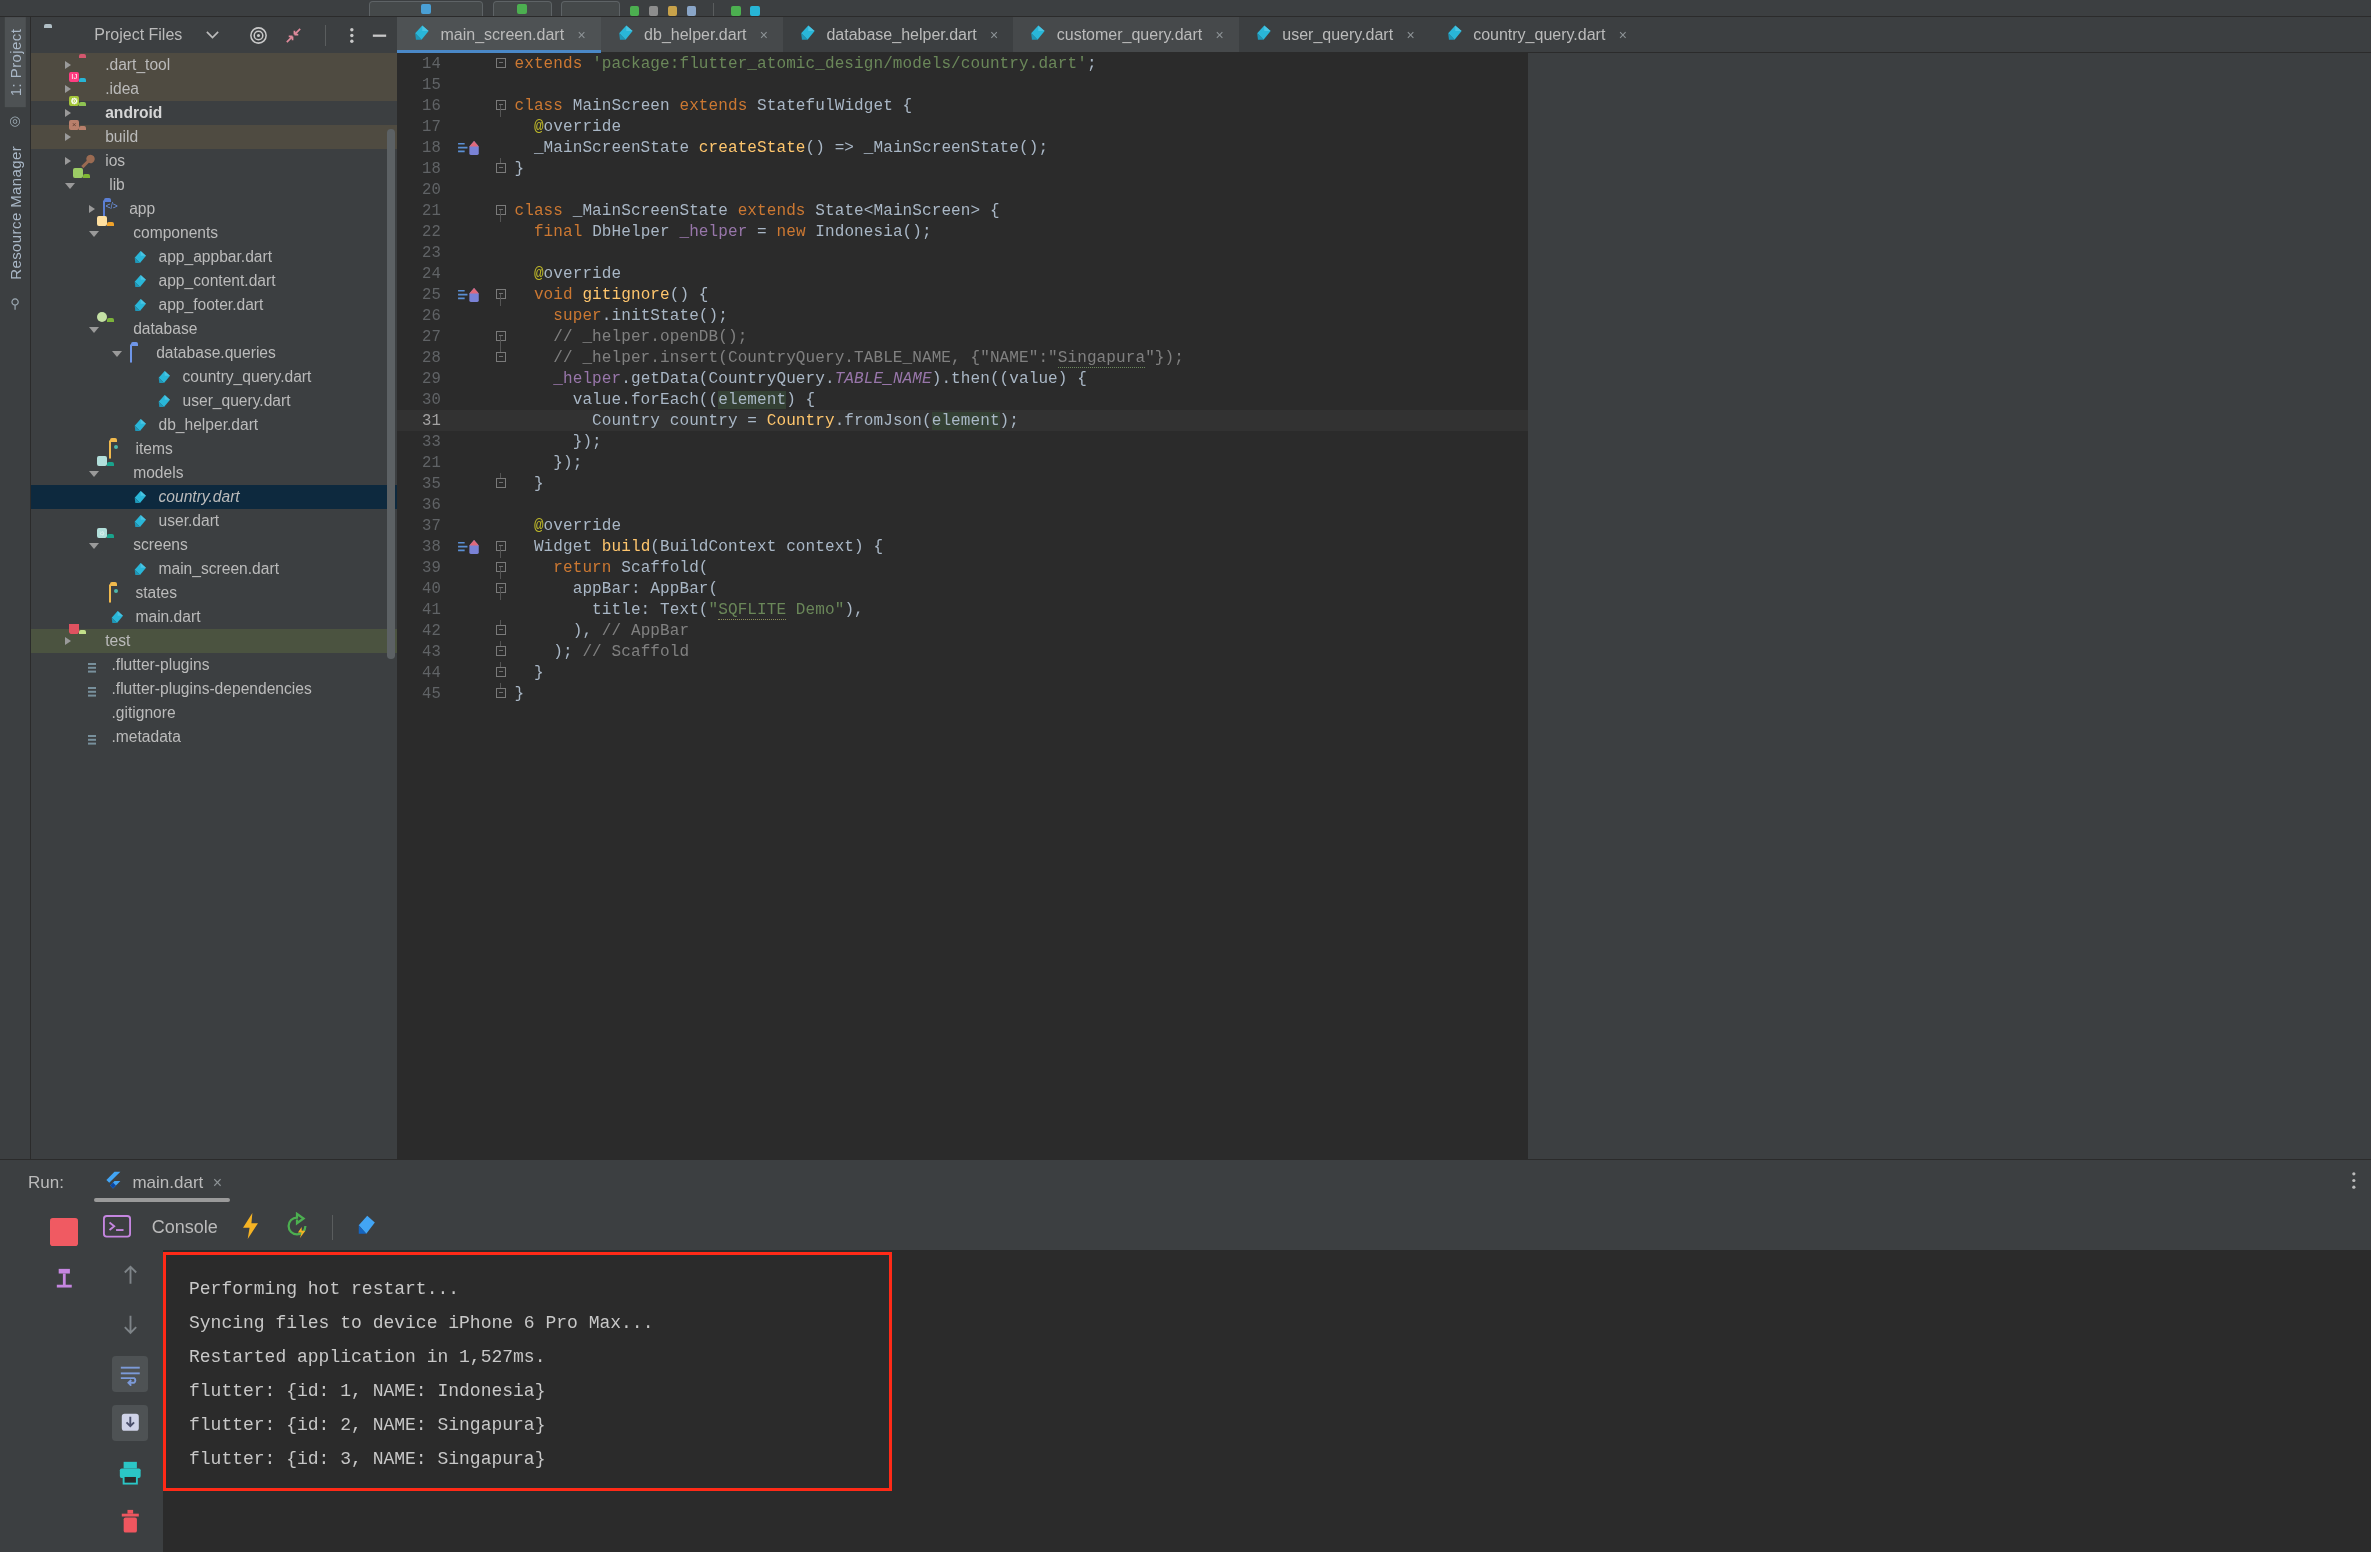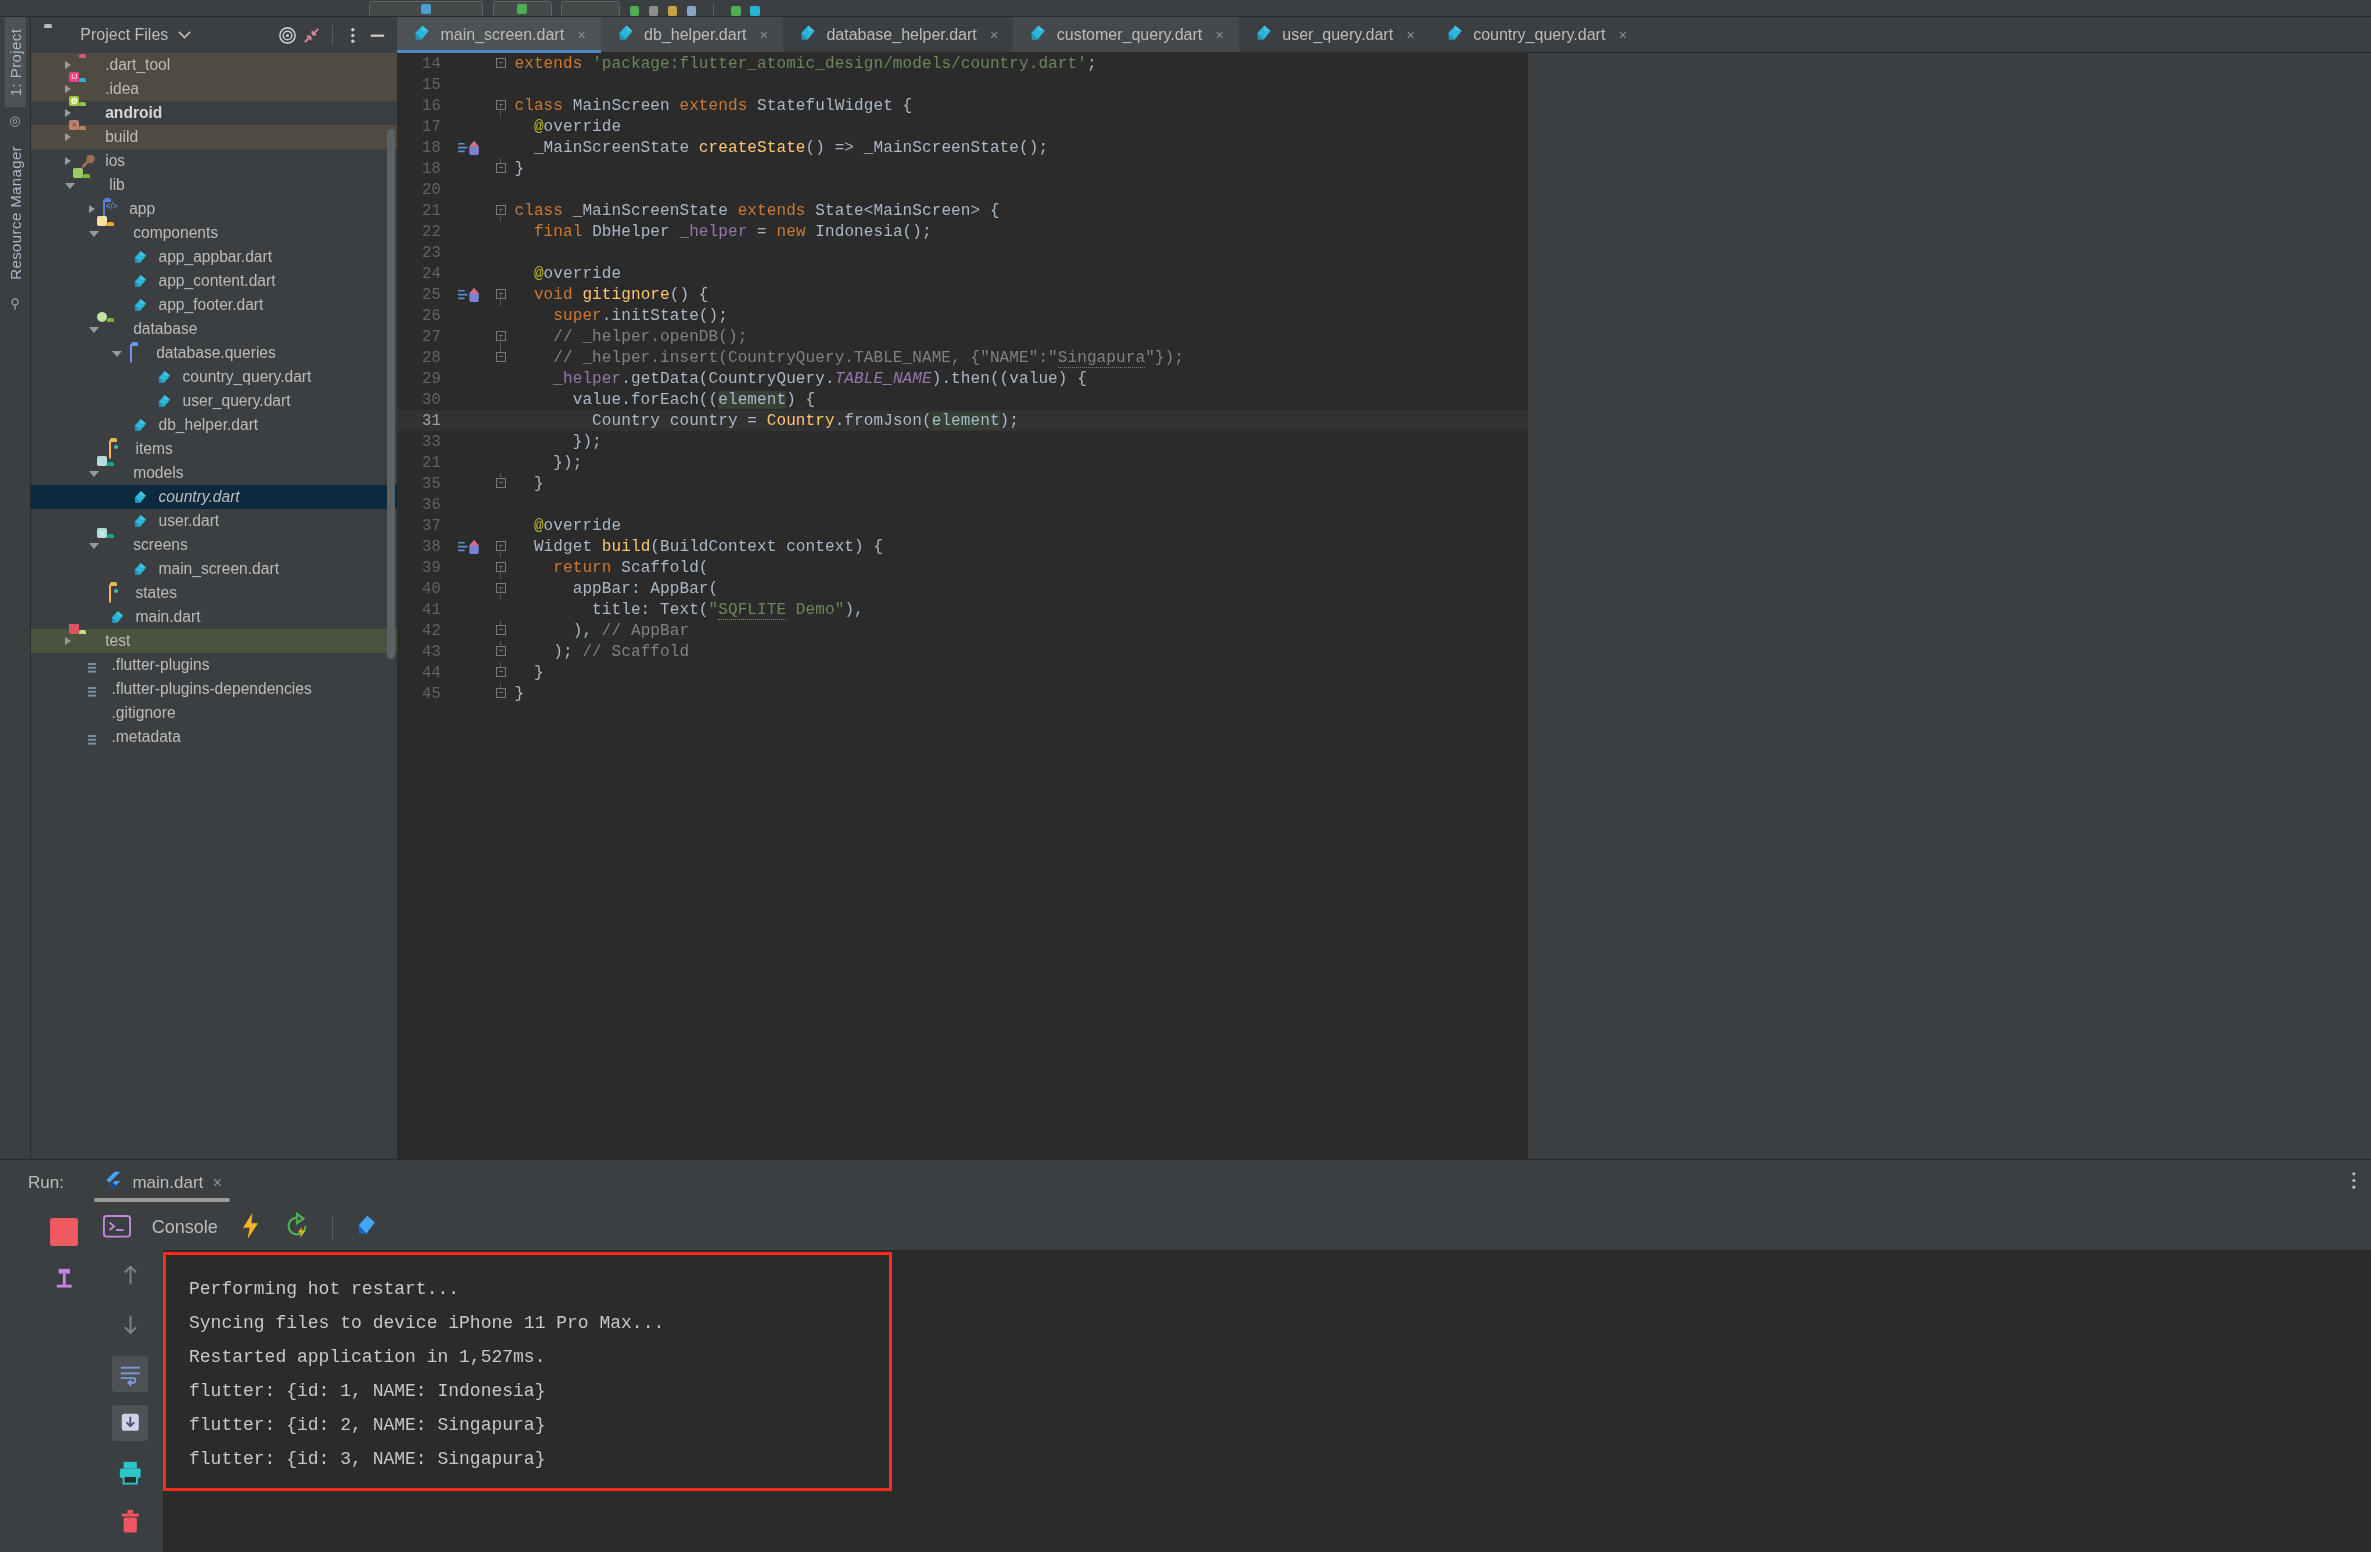--- a/index.html
+++ b/index.html
@@ -39,21 +39,21 @@
   .vtab.sel { background: #4e5254; }
   .vicon { margin: 5.7px 0; font-size: 13.2px; color: #9aa7b0; }
 
   
   .project-panel {
     position: absolute; left: 31px; top: 17px; width: 366px; height: 1142px;
     background: #3c3f41; display: flex; flex-direction: column;
   }
   .pp-header {
     height: 36px; display: flex; align-items: center; padding: 0 7.6px 0 13.2px;
-    background: #3c3f41; flex: 0 0 36px;
+    background: #3c3f41; flex: 0 0 36px; gap: 14px;
   }
   .pp-title {
     color: #bbbbbb; font-size: 16px; margin-left: 9.5px; white-space: nowrap;
   }
   .pp-caret { color: #bbbbbb; font-size: 11.4px; margin-left: 8.5px; }
   .pp-spacer { flex: 1; }
   .pp-btn { width: 24.6px; height: 24.6px; display: flex; align-items: center; justify-content: center; cursor: pointer; }
   .pp-div { width: 0.9px; height: 21px; background: #5a5d5e; margin: 0 7.6px; }
 
   .tree { flex: 1; overflow: hidden; position: relative; background: #3c3f41; }
@@ -875,21 +875,21 @@
               <svg width="24.6" height="26.5" viewBox="0 0 26 28">
                   <rect x="4" y="6" width="18" height="3" fill="#f0565f"></rect>
                   <rect x="10" y="2" width="6" height="4" fill="#f0565f"></rect>
                   <rect x="6" y="10" width="14" height="16" rx="2" fill="#f0565f"></rect>
                 </svg>
             </span>
           </div>
           <div class="console-area">
             <div class="redbox">
               <div class="cout" id="cout">Performing hot restart...
-Syncing files to device iPhone 11 Pro Max...
+Syncing files to device iPhone 6 Pro Max...
 Restarted application in 1,527ms.
 flutter: {id: 1, NAME: Indonesia}
 flutter: {id: 2, NAME: Singapura}
 flutter: {id: 3, NAME: Singapura}</div>
             </div>
           </div>
         </div>
       </div>
     </div>
   </div>

